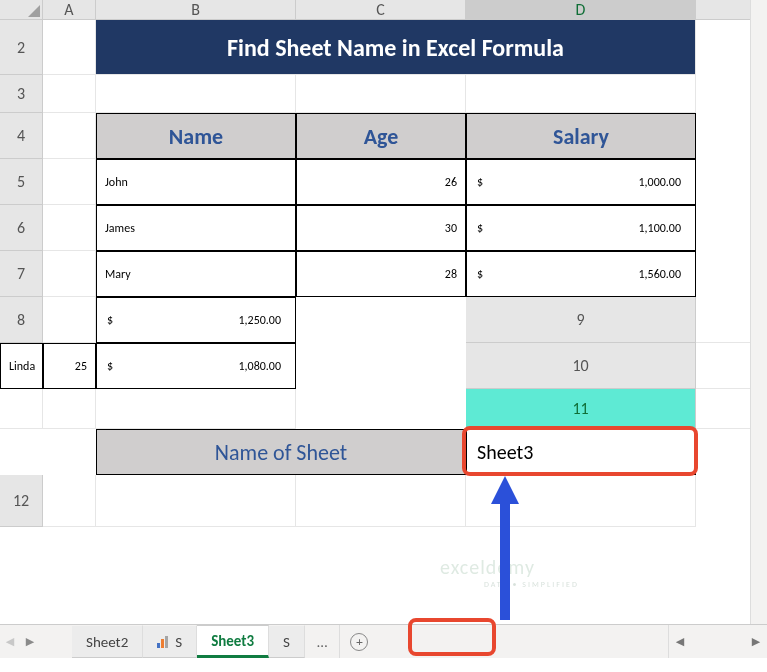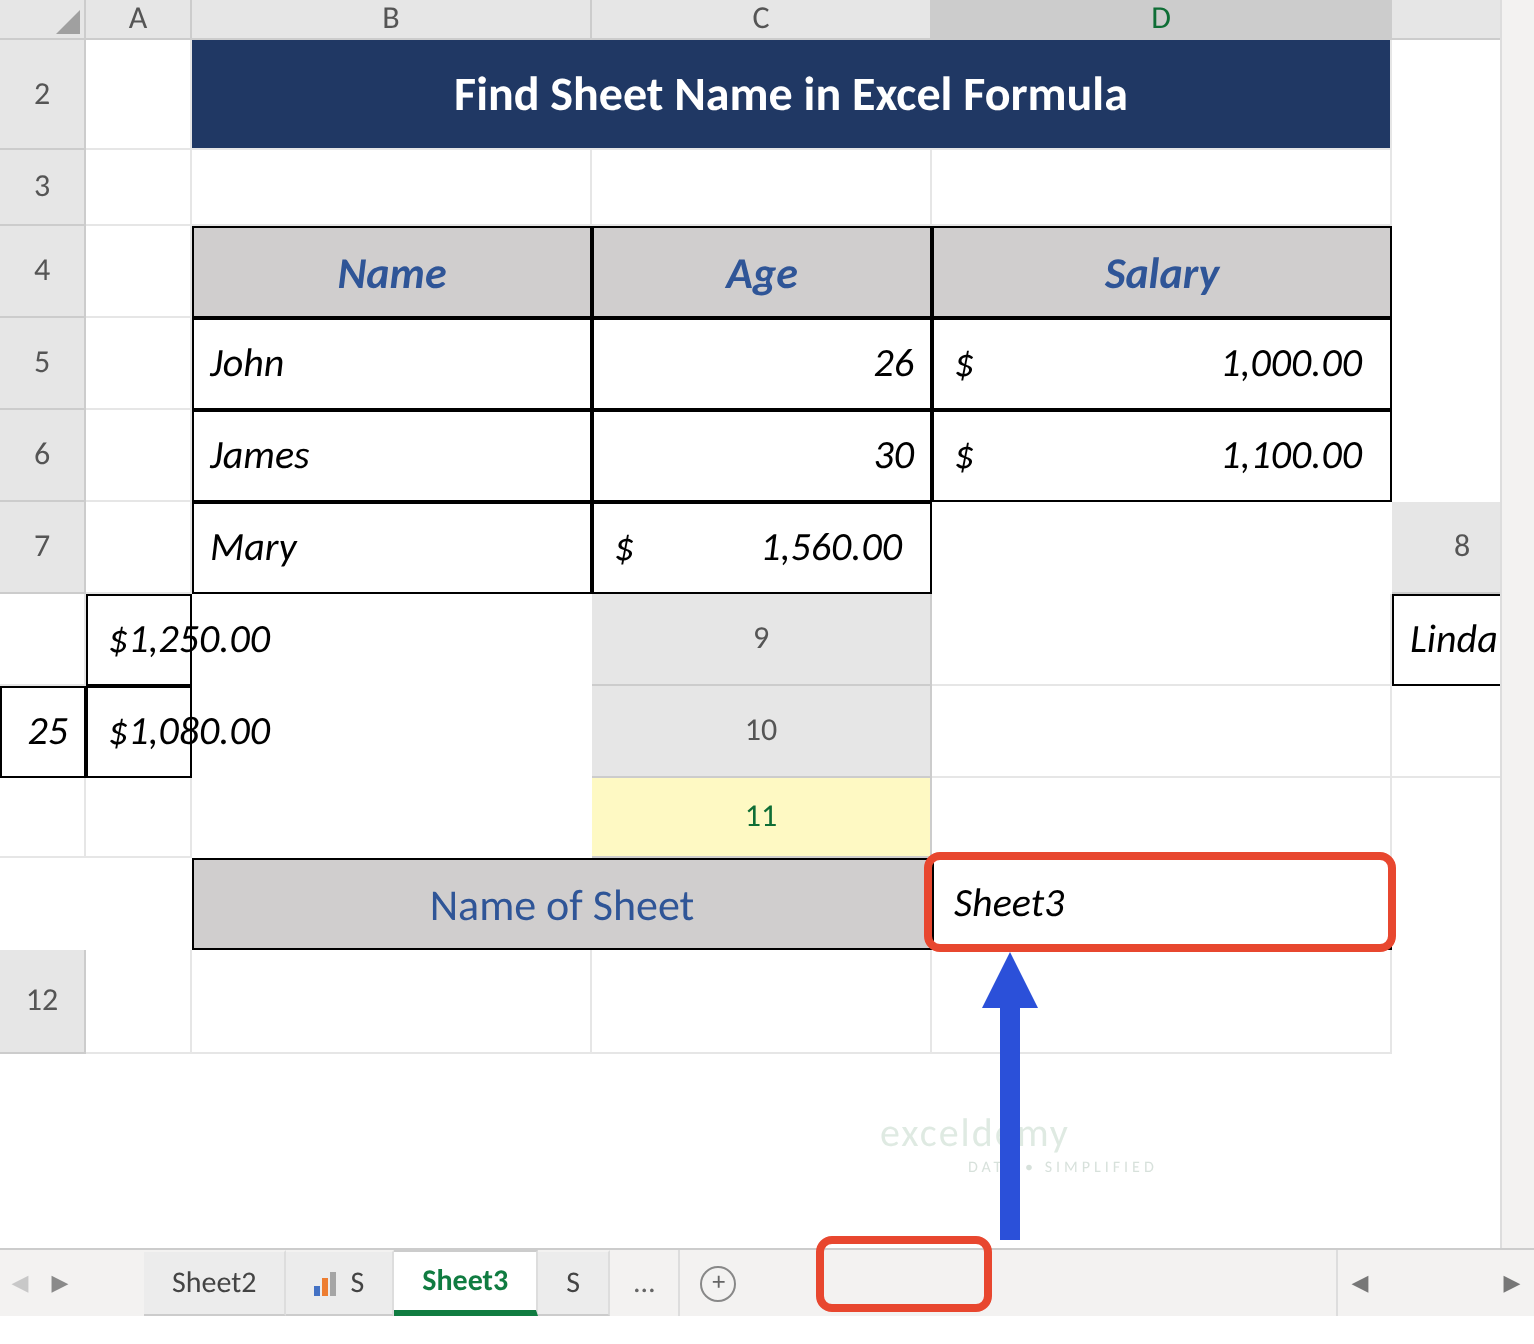--- a/index.html
+++ b/index.html
@@ -23,21 +23,21 @@
     color: #555;
     font-size: 16px;
     display: flex;
     align-items: center;
     justify-content: center;
     border-right: 1px solid #ccc;
     border-bottom: 1px solid #ccc;
   }
   .rowhdr { font-size: 16px; }
   .row11hdr {
-    background: #fef9c3;
+    background: #5eead4;
     color: #0f6e36;
   }
   .corner {
     background: #e6e6e6;
     border-right: 1px solid #ccc;
     border-bottom: 1px solid #ccc;
     position: relative;
   }
   .corner::after {
     content: "";
@@ -47,21 +47,20 @@
     border-left: 12px solid transparent;
     border-bottom: 12px solid #a0a0a0;
   }
   .cell {
     border-right: 1px solid #e6e6e6;
     border-bottom: 1px solid #e6e6e6;
     display: flex;
     align-items: center;
     font-size: 18px;
     padding: 0 8px;
-    font-style: italic;
   }
   .titlecell {
     grid-column: 3 / 6;
     background: #203864;
     color: #fff;
     font-weight: bold;
     font-size: 24px;
     justify-content: center;
     border-right: 1px solid #e6e6e6;
     border-bottom: 1px solid #e6e6e6;
@@ -72,21 +71,21 @@
     background: #d0cece;
     color: #2f5597;
     font-weight: bold;
     font-size: 22px;
     justify-content: center;
     border: 1px solid #000;
   }
   .datacell {
     border: 1px solid #000;
     background: #fff;
-    font-size: 20px;
+    font-size: 12px;
   }
   .agecell { justify-content: flex-end; }
   .salarycell {
     justify-content: space-between;
     position: relative;
   }
   .salarycell .cur { padding-left: 2px; }
   .salarycell .val { padding-right: 6px; }
   .labelcell {
     grid-column: 3 / 5;
@@ -304,20 +303,21 @@
   <div class="cell datacell agecell">30</div>
   <div class="cell datacell salarycell">
     <span class="cur">$</span>
     <span class="val">1,100.00</span>
   </div>
   <div class="cell" style="border:none"></div>
 
   <div class="rowhdr">7</div>
   <div class="cell"></div>
   <div class="cell datacell">Mary</div>
+  <div class="cell datacell agecell">28</div>
   <div class="cell datacell salarycell">
     <span class="cur">$</span>
     <span class="val">1,560.00</span>
   </div>
   <div class="cell" style="border:none"></div>
 
   <div class="rowhdr">8</div>
   <div class="cell"></div>
   <div class="cell datacell salarycell">
     <span class="cur">$</span>

